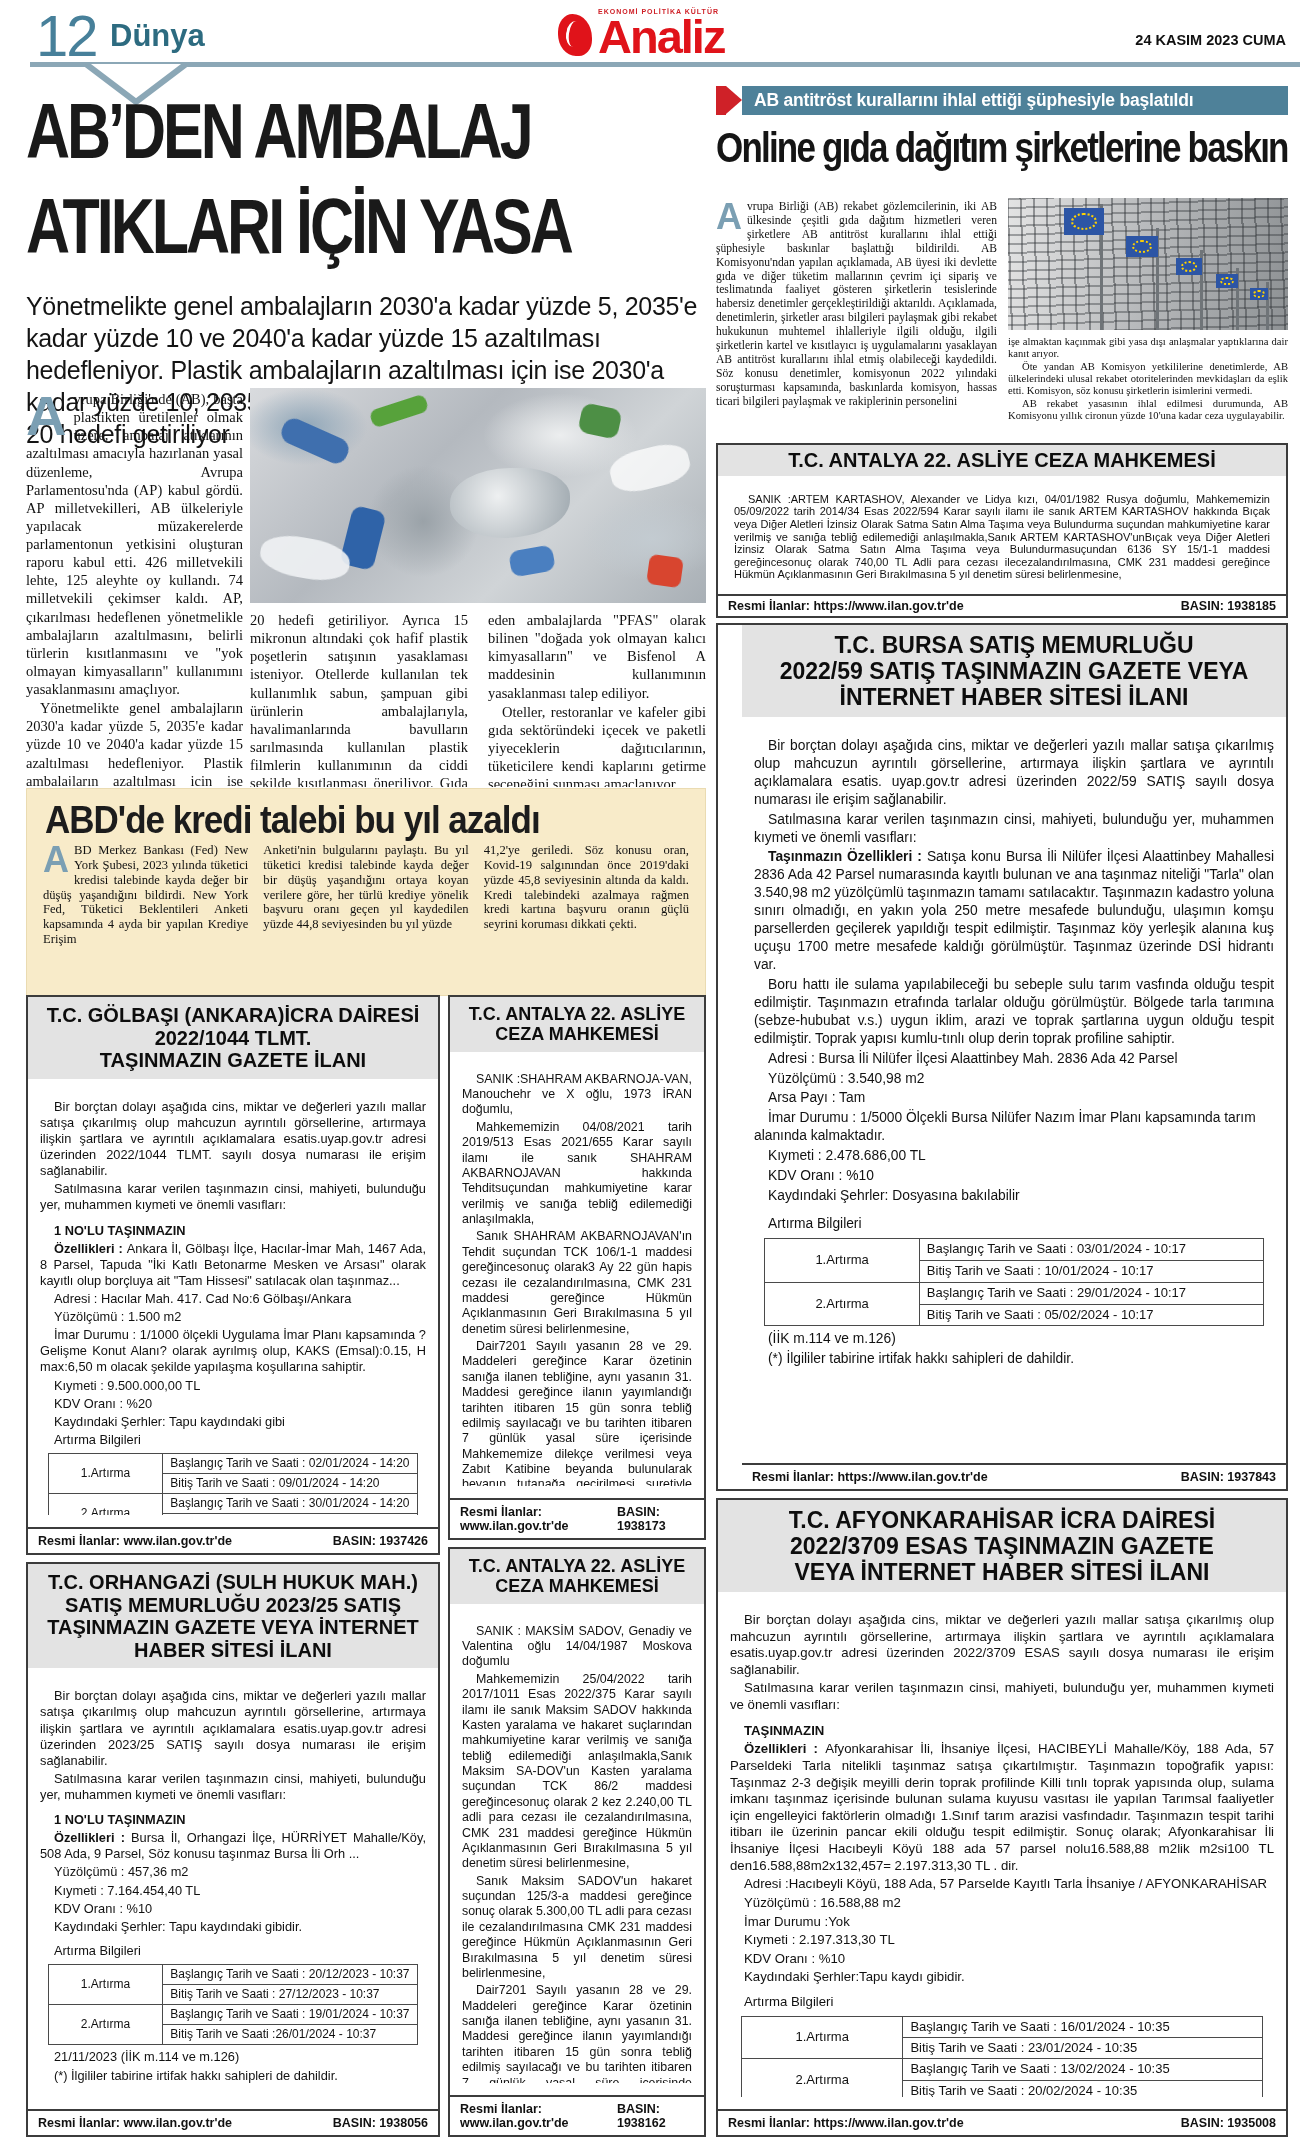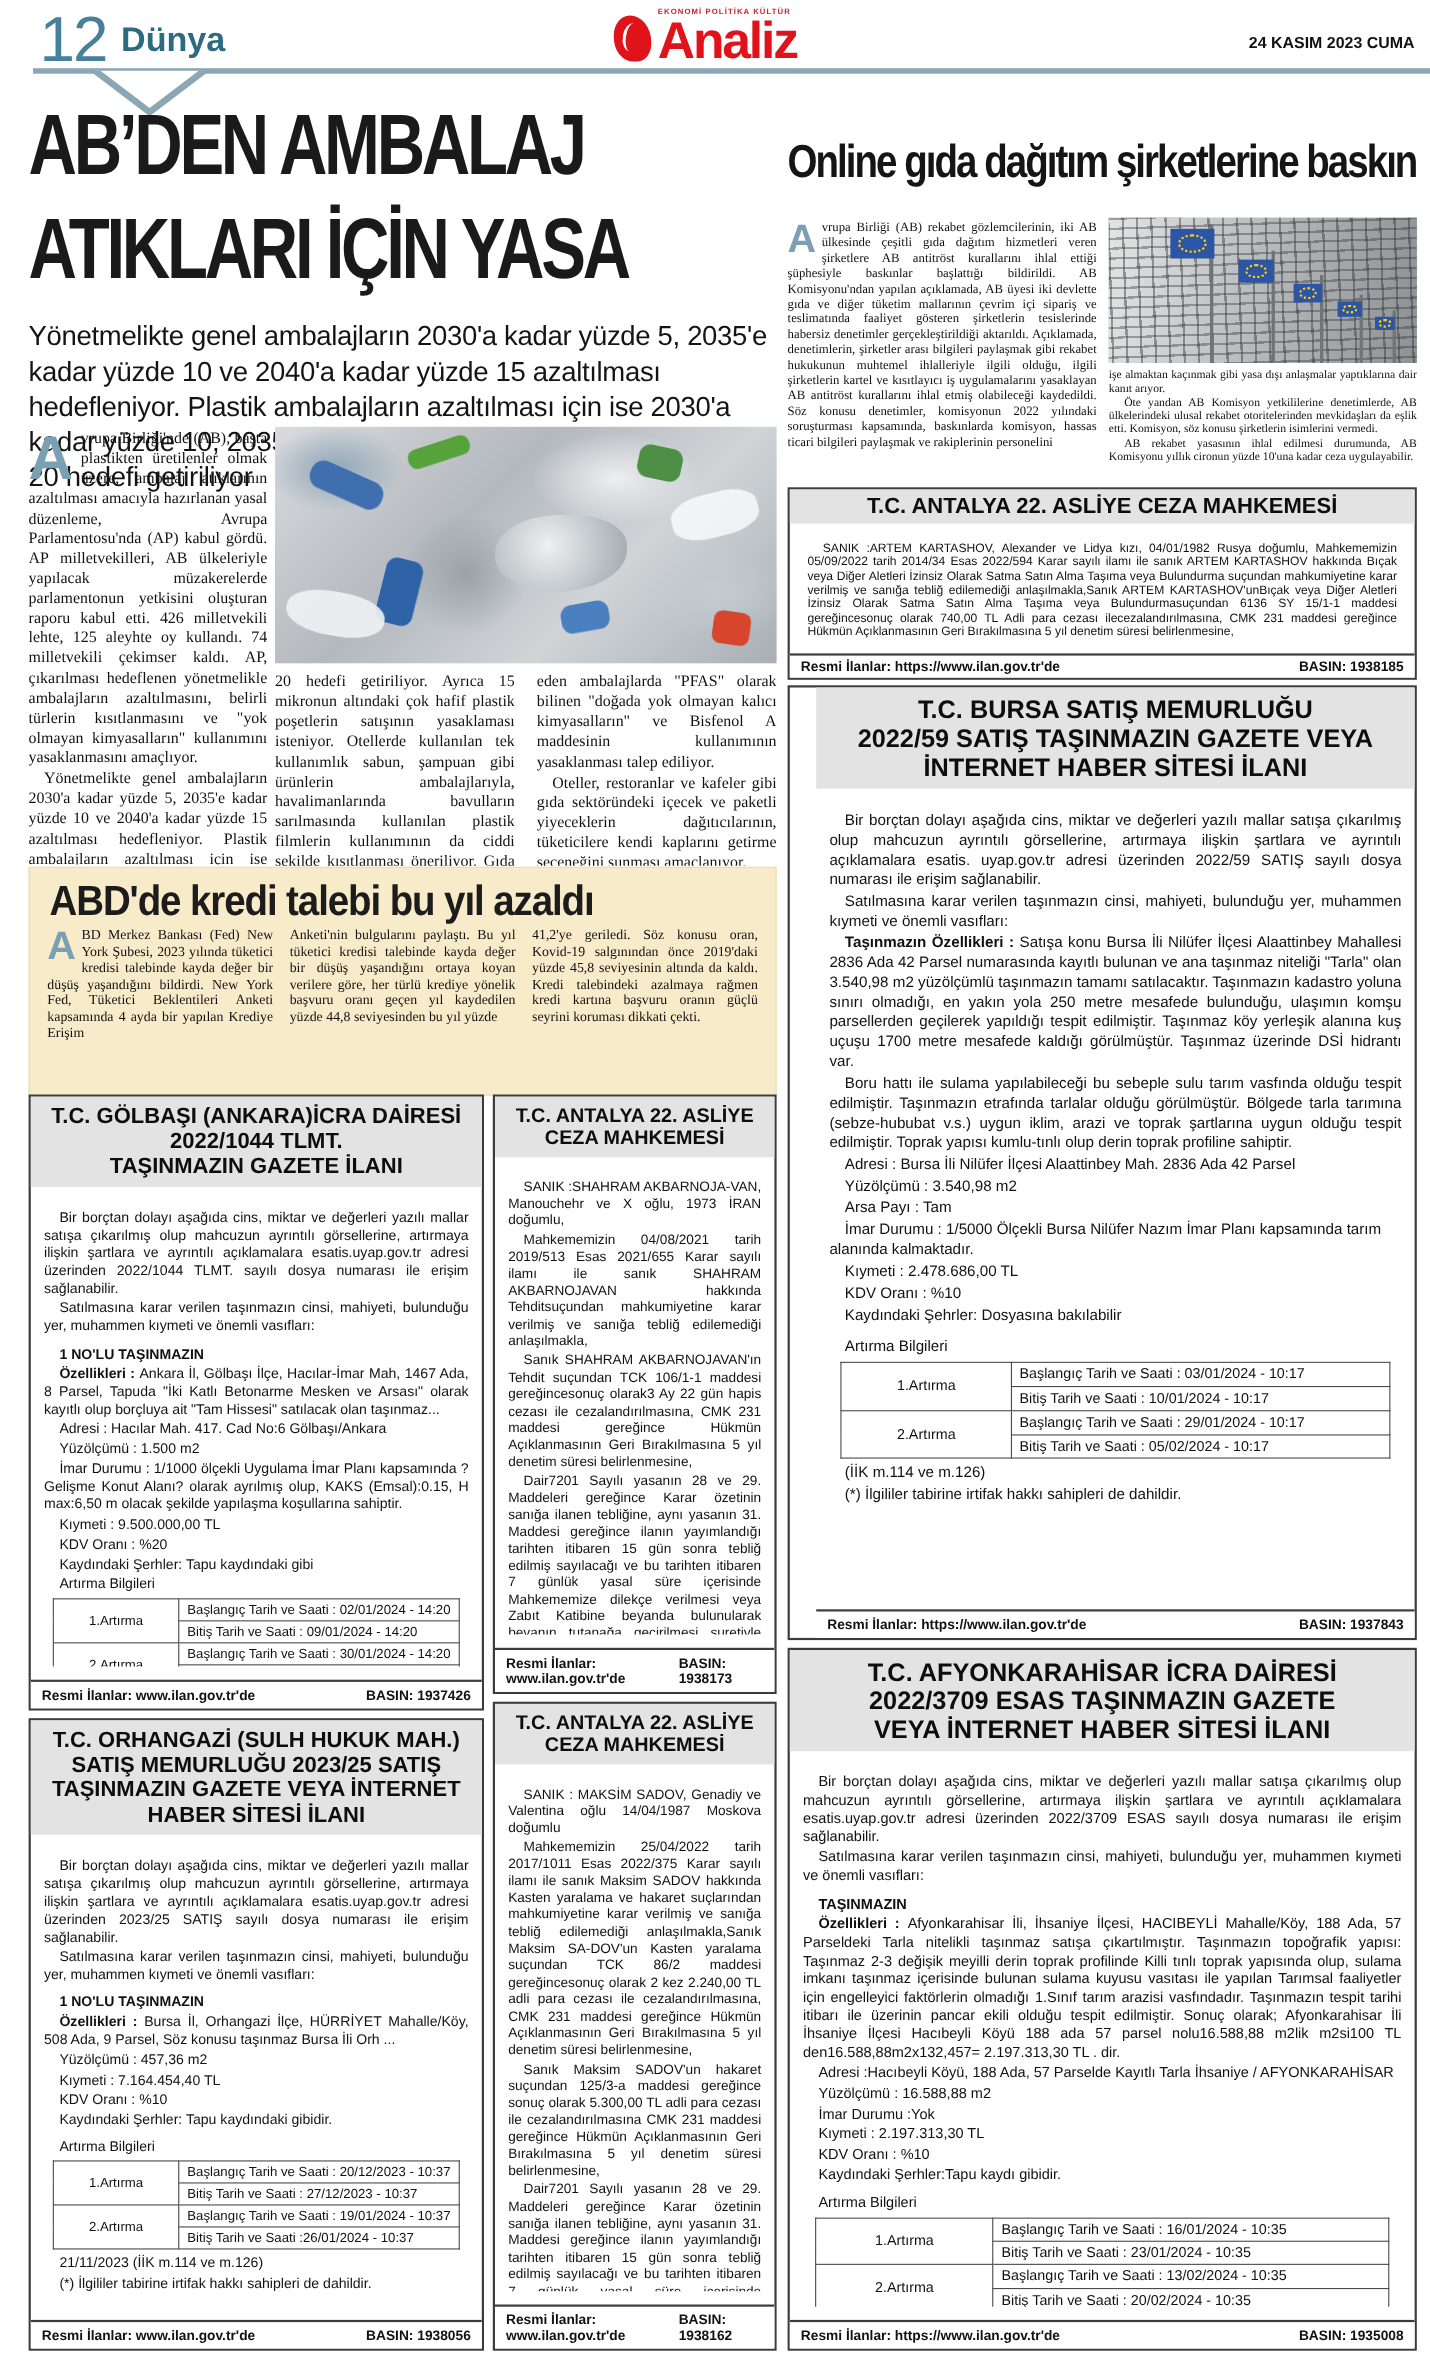--- a/index.html
+++ b/index.html
@@ -155,20 +155,25 @@
   </div>
 
   <div class="m-col2 serif coltxt">
     <p>20 hedefi getiriliyor. Ayrıca 15 mikronun altındaki çok hafif plastik poşetlerin satışının yasaklaması isteniyor. Otellerde kullanılan tek kullanımlık sabun, şampuan gibi ürünlerin ambalajlarıyla, havalimanlarında bavulların sarılmasında kullanılan plastik filmlerin kullanımının da ciddi şekilde kısıtlanması öneriliyor. Gıda ile temas</p>
   </div>
   <div class="m-col3 serif coltxt">
     <p>eden ambalajlarda "PFAS" olarak bilinen "doğada yok olmayan kalıcı kimyasalların" ve Bisfenol A maddesinin kullanımının yasaklanması talep ediliyor.</p>
     <p>Oteller, restoranlar ve kafeler gibi gıda sektöründeki içecek ve paketli yiyeceklerin dağıtıcılarının, tüketicilere kendi kaplarını getirme seçeneğini sunması amaçlanıyor.</p>
   </div>
 
+  <div class="raid-kicker">
+    <div class="kick-stub"></div>
+    <div class="kick-arrow"></div>
+    <div class="kick-band">AB antitröst kurallarını ihlal ettiği şüphesiyle başlatıldı</div>
+  </div>
   <div class="raid-head">Online gıda dağıtım şirketlerine baskın</div>
 
   <div class="raid-col1 serif coltxt">
     <p><span class="dropcap small">A</span><span>vrupa Birliği (AB) rekabet gözlemcilerinin, iki AB ülkesinde çeşitli gıda dağıtım hizmetleri veren şirketlere AB antitröst kurallarını ihlal ettiği şüphesiyle baskınlar başlattığı bildirildi. AB Komisyonu'ndan yapılan açıklamada, AB üyesi iki devlette gıda ve diğer tüketim mallarının çevrim içi sipariş ve teslimatında faaliyet gösteren şirketlerin tesislerinde habersiz denetimler gerçekleştirildiği aktarıldı. Açıklamada, denetimlerin, şirketler arası bilgileri paylaşmak gibi rekabet hukukunun muhtemel ihlalleriyle ilgili olduğu, ilgili şirketlerin kartel ve kısıtlayıcı iş uygulamalarını yasaklayan AB antitröst kurallarını ihlal etmiş olabileceği kaydedildi. Söz konusu denetimler, komisyonun 2022 yılındaki soruşturması kapsamında, baskınlarda komisyon, hassas ticari bilgileri paylaşmak ve rakiplerinin personelini</span></p>
   </div>
 
   <div class="raid-photo">
     <div class="facade"></div>
     <div class="pole" style="left:92px;top:6px;height:126px;"></div>
     <div class="flag" style="left:56px;top:10px;width:40px;height:27px;"></div>

